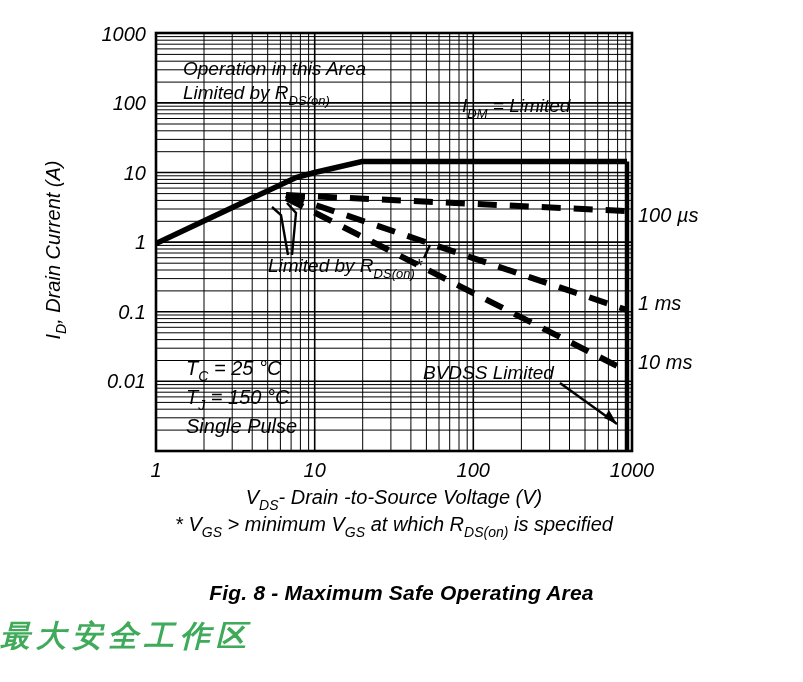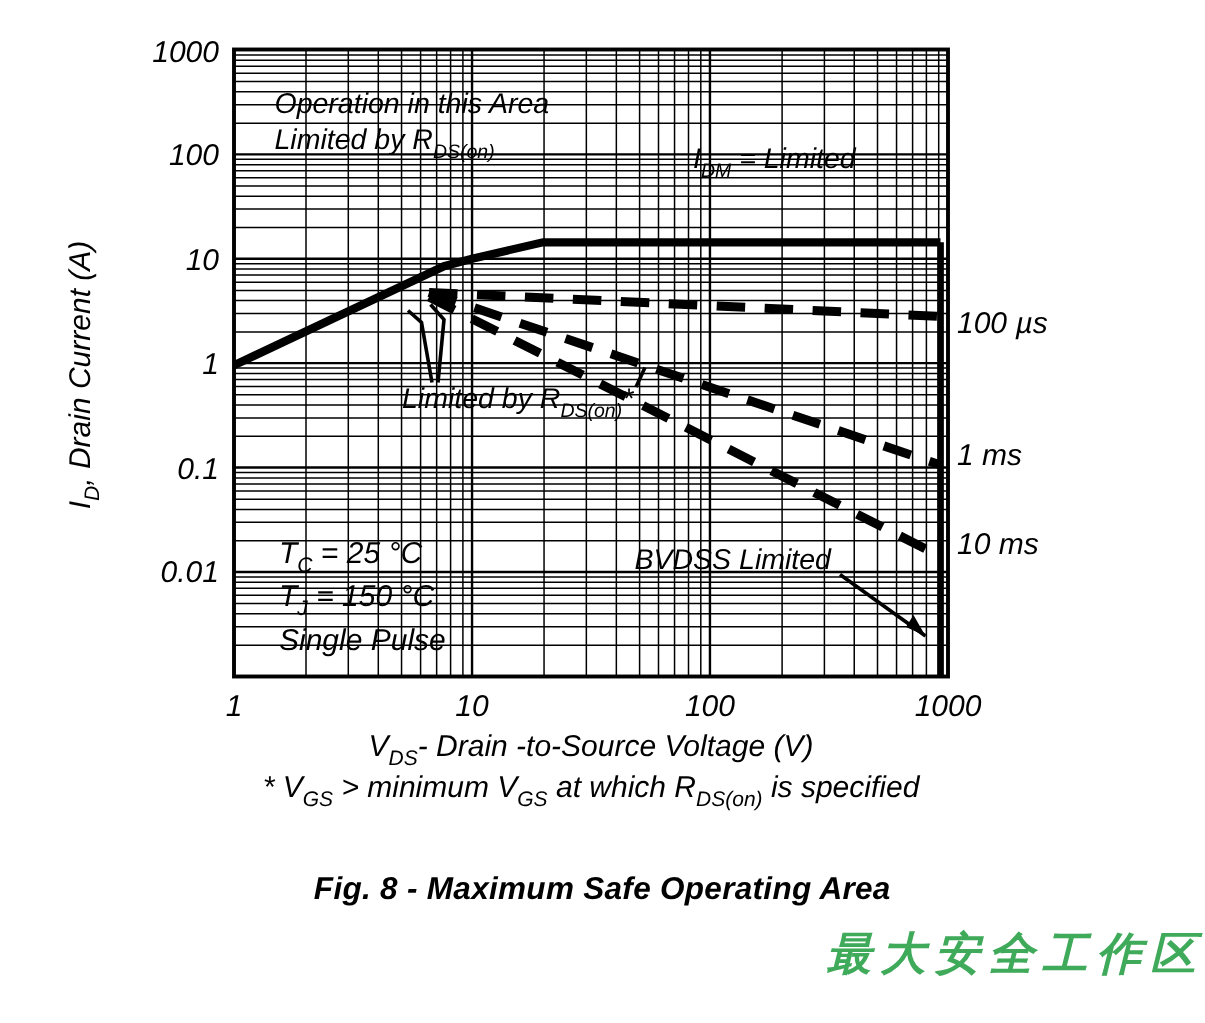--- a/index.html
+++ b/index.html
@@ -37,21 +37,21 @@
     text-align: center;
     font-size: 21px;
     font-weight: bold;
     letter-spacing: 0.2px;
   }
   .cap-zh {
     position: absolute;
     left: 0;
     top: 616px;
     width: 803px;
-    text-align: right;
+    text-align: left;
     font-size: 30px;
     font-weight: bold;
     color: #3faa59;
     letter-spacing: 6px;
   }
 </style>
 </head>
 <body>
 
 <div id="figure">

